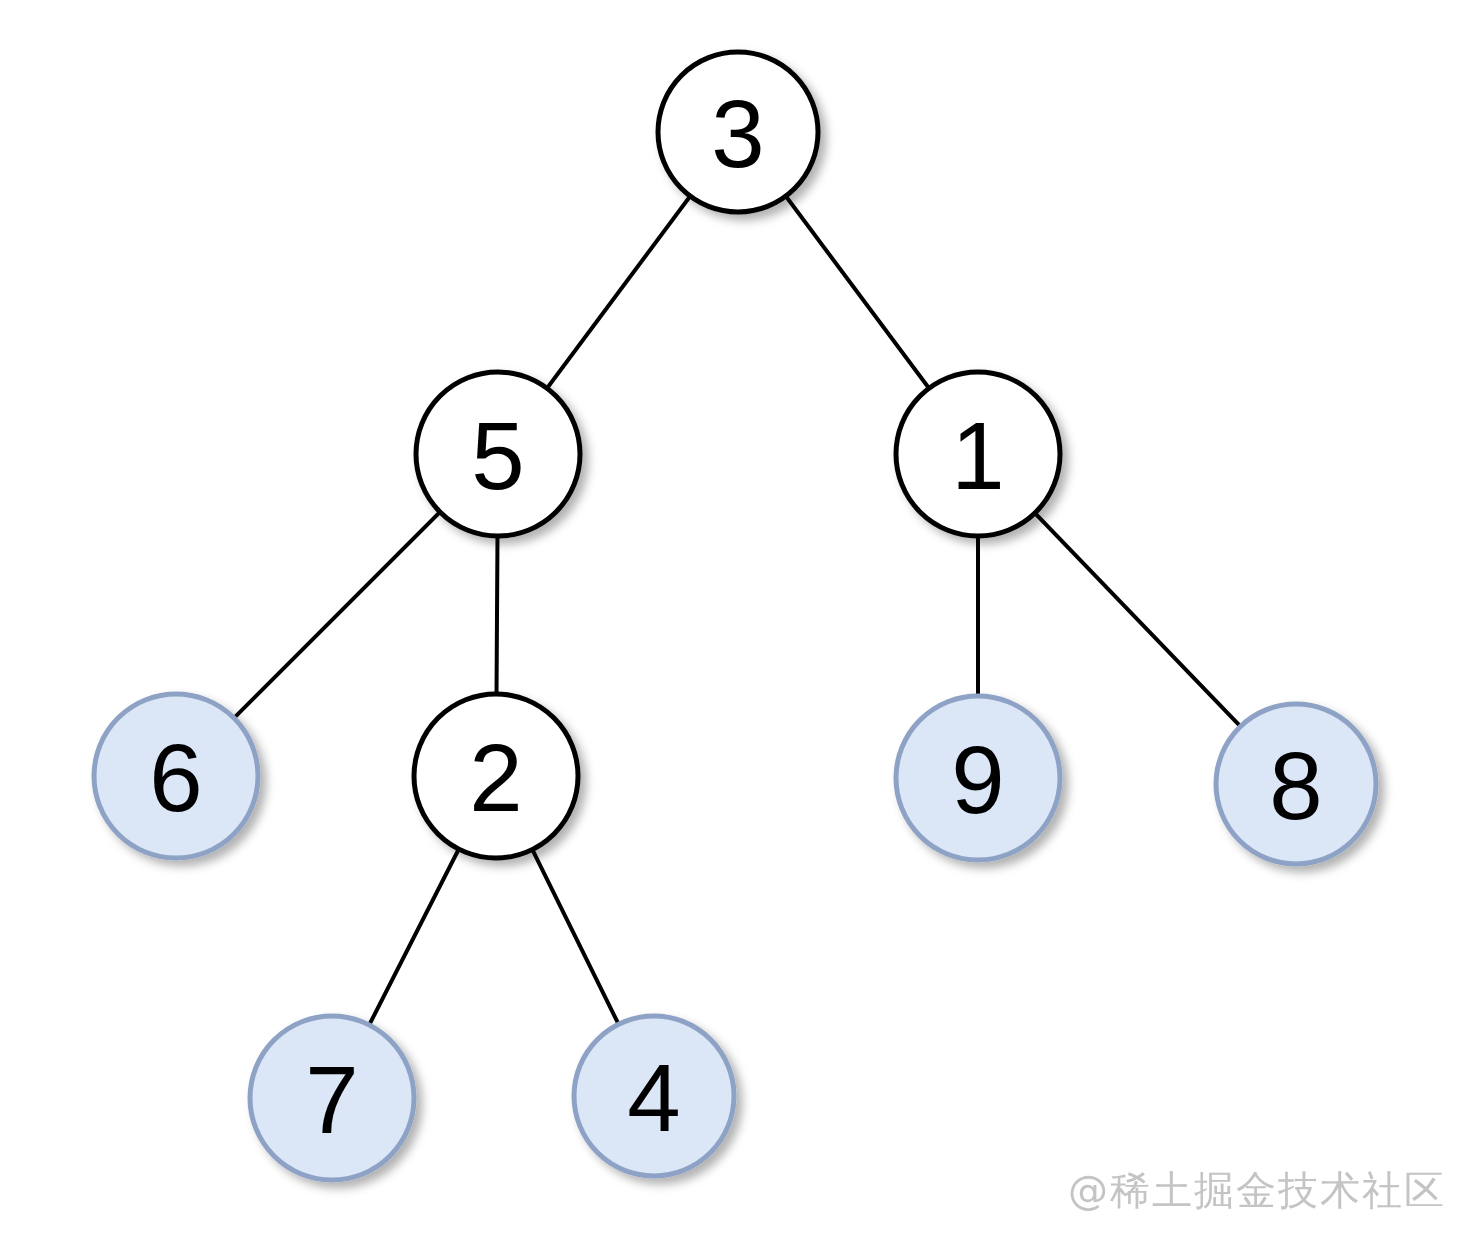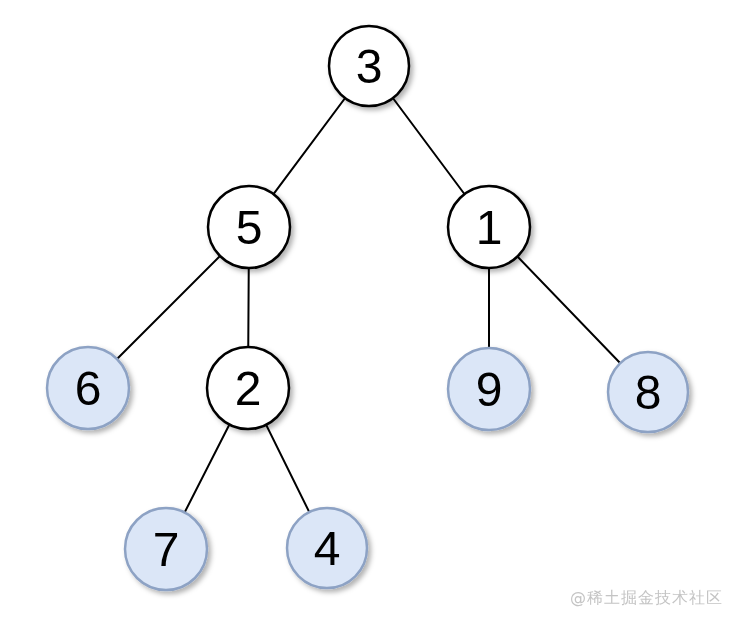--- a/index.html
+++ b/index.html
@@ -30,21 +30,21 @@
     font-size: 48px;
     font-weight: 400;
     text-anchor: middle;
     user-select: none;
   }
   #watermark {
     position: absolute;
     right: 12px;
     bottom: 8px;
     font-family: "DejaVu Sans", sans-serif;
-    font-size: 16px;
+    font-size: 20px;
     letter-spacing: 1px;
     color: #c4c4c4;
     user-select: none;
   }
 </style>
 </head>
 <body>
 
 <div id="stage">
   <svg id="tree-svg" viewBox="0 0 735 617" xmlns="http://www.w3.org/2000/svg">

